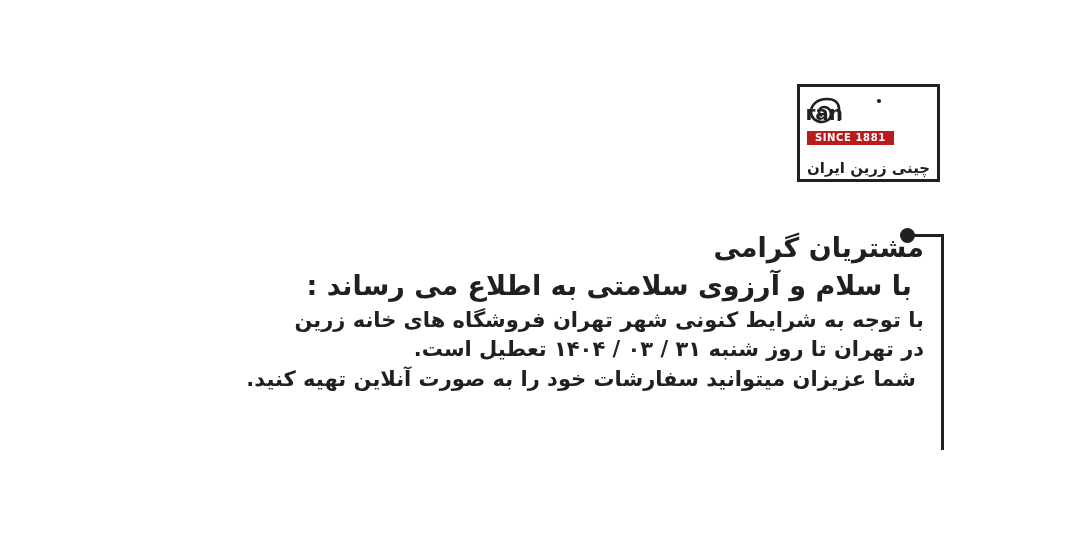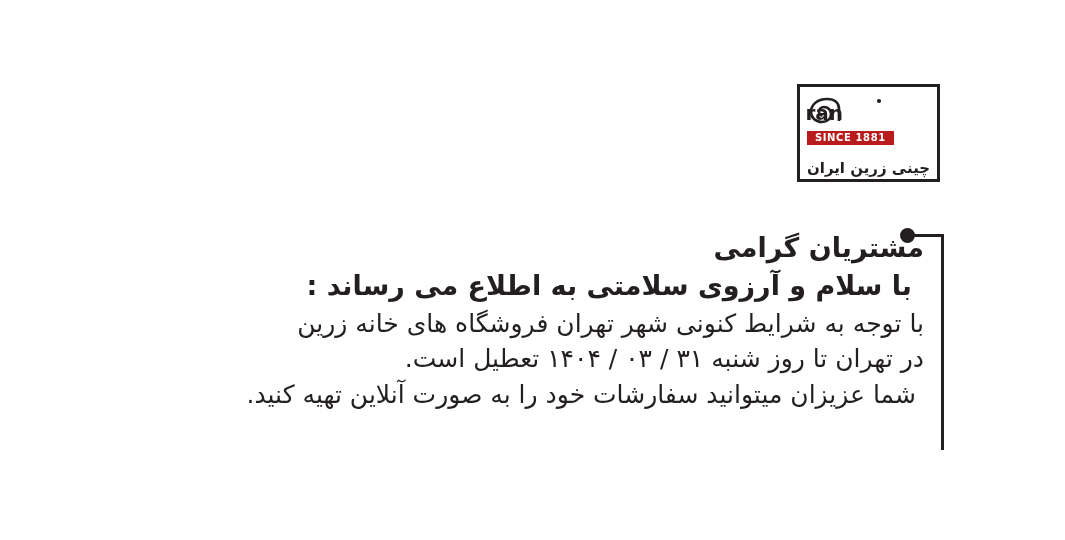--- a/index.html
+++ b/index.html
@@ -82,22 +82,22 @@
     color: #231f20;
     line-height: 1.42;
     white-space: nowrap;
   }
   .msg-line.bold {
     font-weight: bold;
     font-size: 27px;
     letter-spacing: -0.2px;
   }
   .msg-line.normal {
-    font-weight: normal;
-    font-size: 25px;
+    font-weight: bold;
+    font-size: 21px;
     letter-spacing: -0.2px;
   }
   .msg-line.l1 { padding-right: 0; }
   .msg-line.l2 { padding-right: 12px; }
   .msg-line.l3 { padding-right: 0; }
   .msg-line.l4 { padding-right: 0; }
   .msg-line.l5 { padding-right: 8px; }
 
   
   .bracket {

